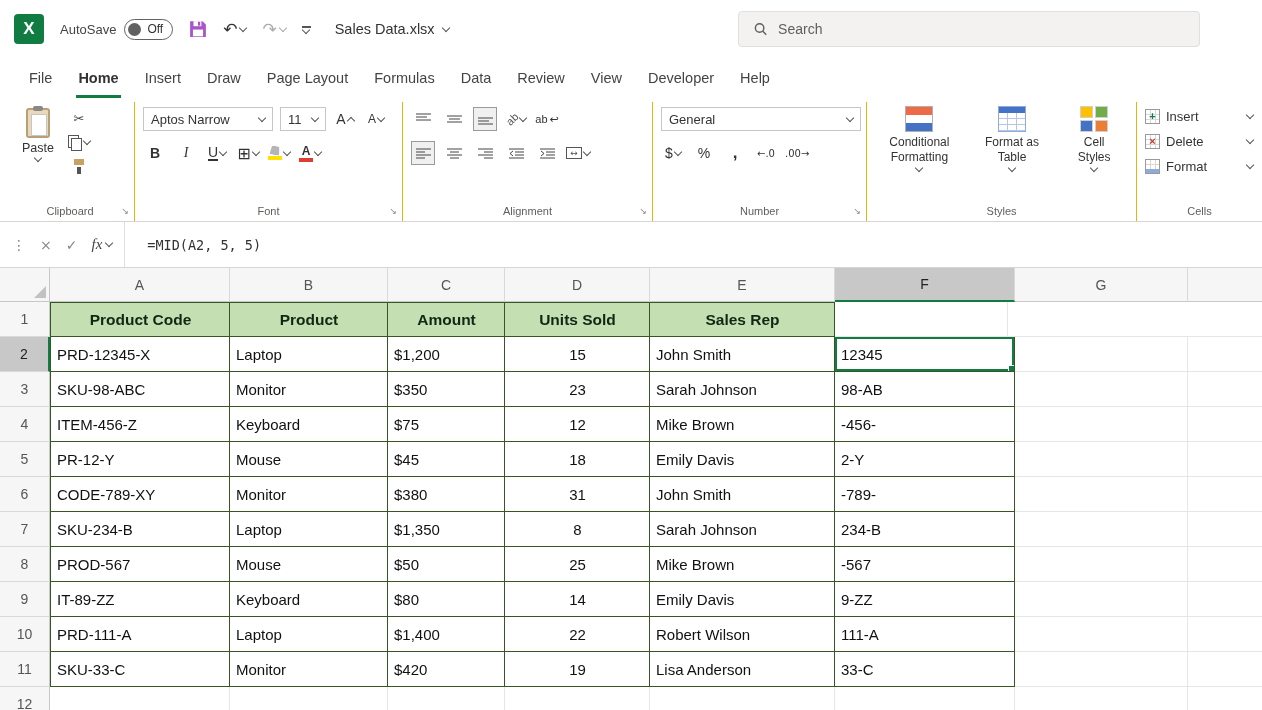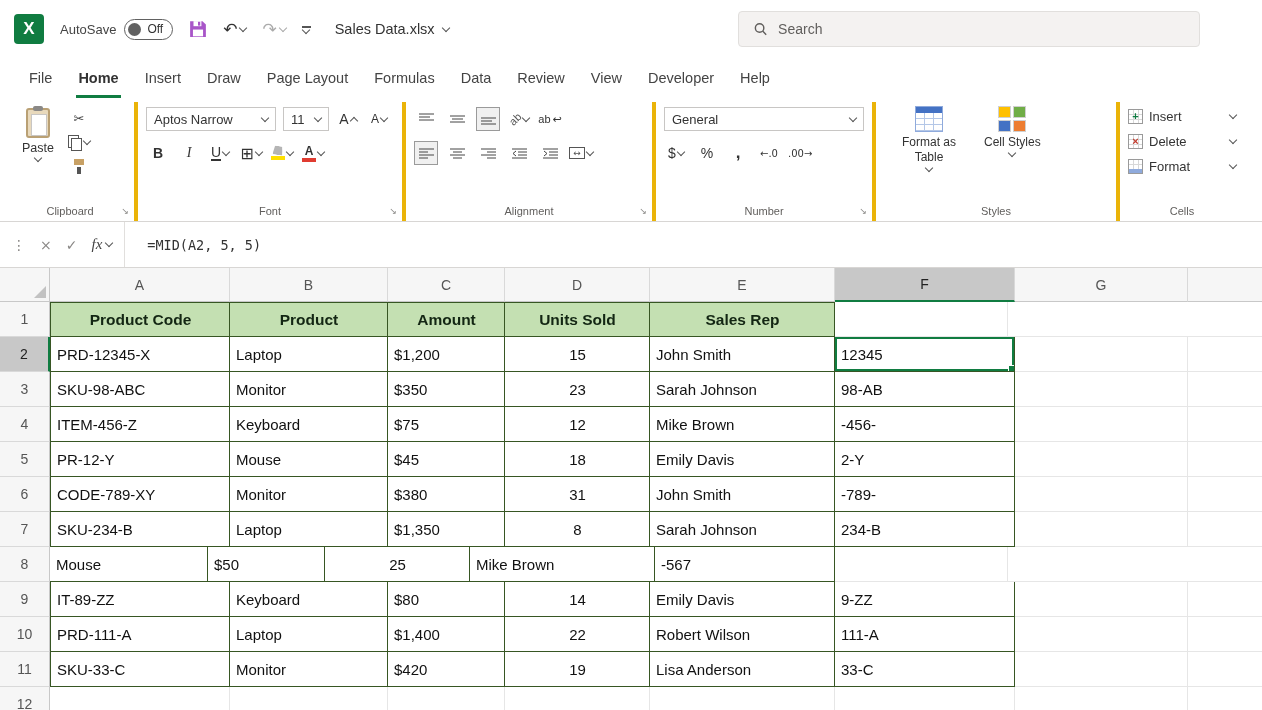--- a/index.html
+++ b/index.html
@@ -32,21 +32,21 @@
 
   
   .menubar { height:40px; display:flex; align-items:stretch; padding-left:16px; }
   .menu-tab { padding:0 13px; font-size:14.5px; color:#444; display:flex; align-items:center; position:relative; cursor:default; }
   .menu-tab.active { color:#333; font-weight:700; }
   .menu-tab.active::after { content:''; position:absolute; left:11px; right:11px; bottom:0; height:3px; background:#107C41; }
 
   
   .ribbon { height:124px; display:flex; border-bottom:1px solid #D8D6D4; background:#fff; padding:4px 0 0 6px; }
   .group { position:relative; padding:4px 8px 22px; display:flex; align-items:flex-start; }
-  .group + .group { border-left:4px solid #eab308; }
+  .group + .group { border-left:1px solid #eab308; }
   .group-label { position:absolute; bottom:4px; left:0; right:0; text-align:center; font-size:11px; color:#605E5C; }
   .launcher { position:absolute; bottom:5px; right:5px; font-size:9px; color:#8A8886; }
   .rows { display:flex; flex-direction:column; gap:8px; }
   .rrow { display:flex; align-items:center; gap:7px; height:26px; }
   .combo { border:1px solid #C8C6C4; height:24px; display:flex; align-items:center; justify-content:space-between;
     padding:0 7px; font-size:13px; color:#333; background:#fff; gap:6px; }
   .btn { min-width:24px; height:24px; display:inline-flex; align-items:center; justify-content:center;
     font-size:14px; color:#333; gap:2px; cursor:default; }
   .btn.active { border:1px solid #9A9A9A; background:#F0F0F0; }
 
@@ -396,20 +396,29 @@
           </span>
       </div>
     </div>
     <div class="group-label">Number</div>
     <span class="launcher glyph">↘</span>
   </div>
 
   <div class="group" style="min-width:244px;">
     <div class="rrow" style="height:auto;align-items:flex-start;gap:4px;">
       <div class="style-btn">
+        <span class="cf-icon">
+            <span style="background:#ED6C47;"></span>
+            <span style="background:#fff;"></span>
+            <span style="background:#4472C4;"></span>
+          </span>
+        <span class="lbl">Conditional Formatting</span>
+        <span class="caret"></span>
+      </div>
+      <div class="style-btn">
         <span class="fat-icon"></span>
         <span class="lbl">Format as Table</span>
         <span class="caret"></span>
       </div>
       <div class="style-btn">
         <span class="cs-icon">
             <span style="background:#FFC000;"></span>
             <span style="background:#70AD47;"></span>
             <span style="background:#4472C4;"></span>
             <span style="background:#ED7D31;"></span>
@@ -544,20 +553,21 @@
         <div class="cell tbl al-left" style="width: 158px;">Laptop</div>
         <div class="cell tbl al-left" style="width: 117px;">$1,350</div>
         <div class="cell tbl al-center" style="width: 145px;">8</div>
         <div class="cell tbl al-left" style="width: 185px;">Sarah Johnson</div>
         <div class="cell tbl al-left" style="width: 180px;">234-B</div>
         <div class="cell" style="width: 173px;"></div>
         <div class="cell filler"></div>
       </div>
       <div class="grid-row">
         <div class="row-hdr">8</div>
+        <div class="cell tbl al-left first-col" style="width: 180px;">PROD-567</div>
         <div class="cell tbl al-left" style="width: 158px;">Mouse</div>
         <div class="cell tbl al-left" style="width: 117px;">$50</div>
         <div class="cell tbl al-center" style="width: 145px;">25</div>
         <div class="cell tbl al-left" style="width: 185px;">Mike Brown</div>
         <div class="cell tbl al-left" style="width: 180px;">-567</div>
         <div class="cell" style="width: 173px;"></div>
         <div class="cell filler"></div>
       </div>
       <div class="grid-row">
         <div class="row-hdr">9</div>

